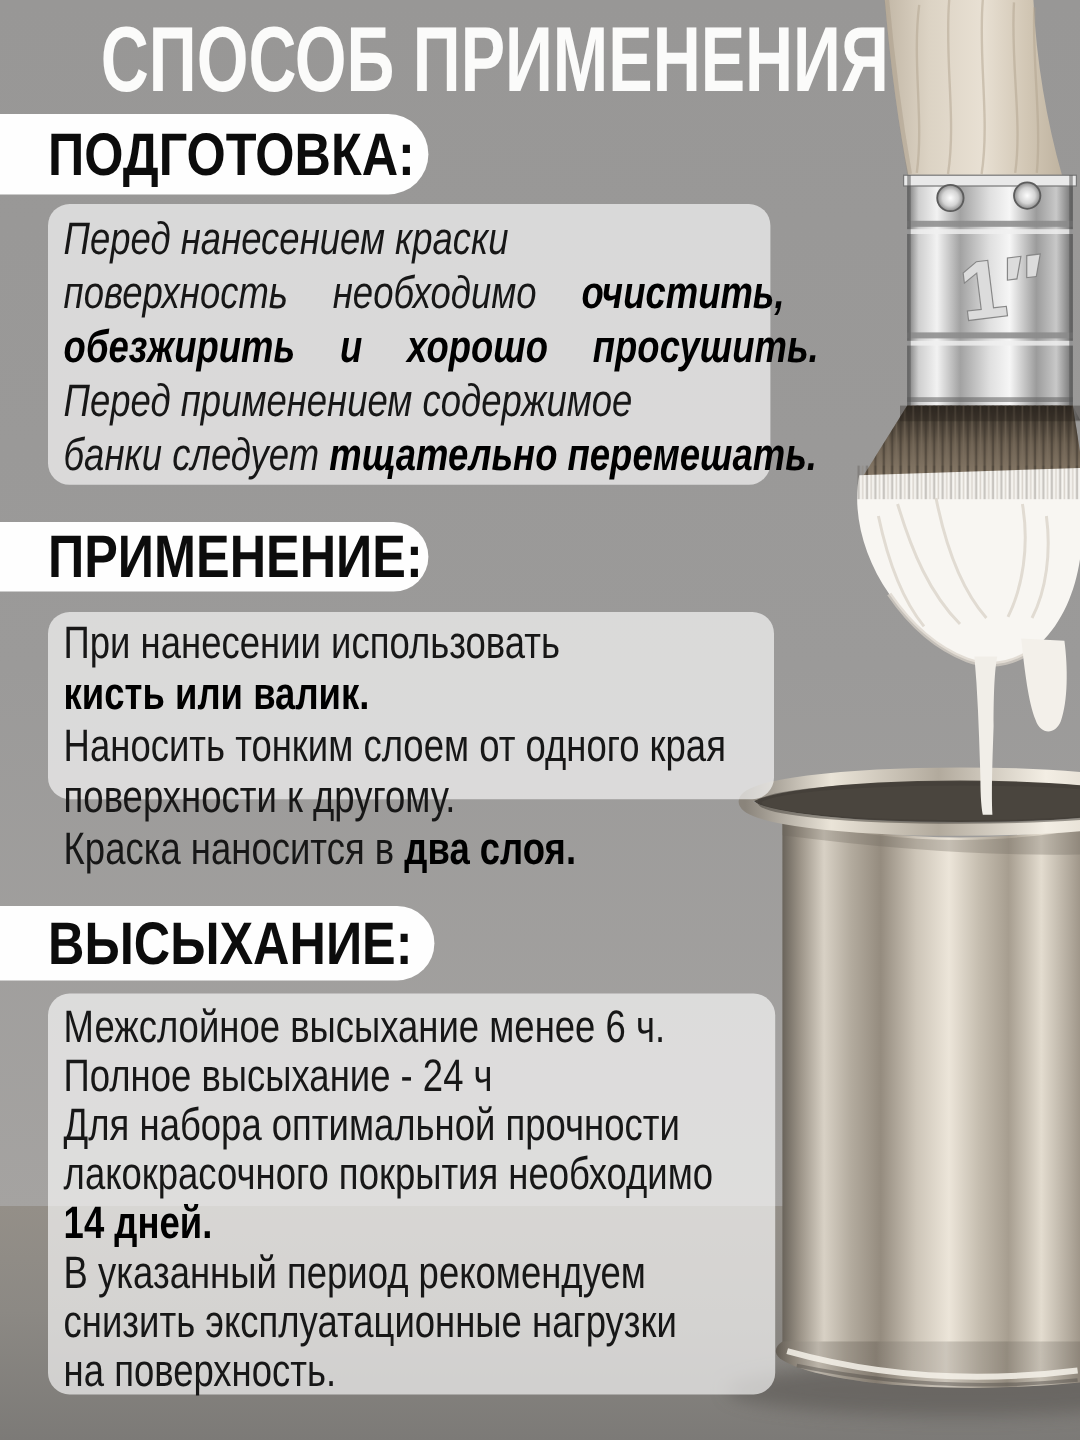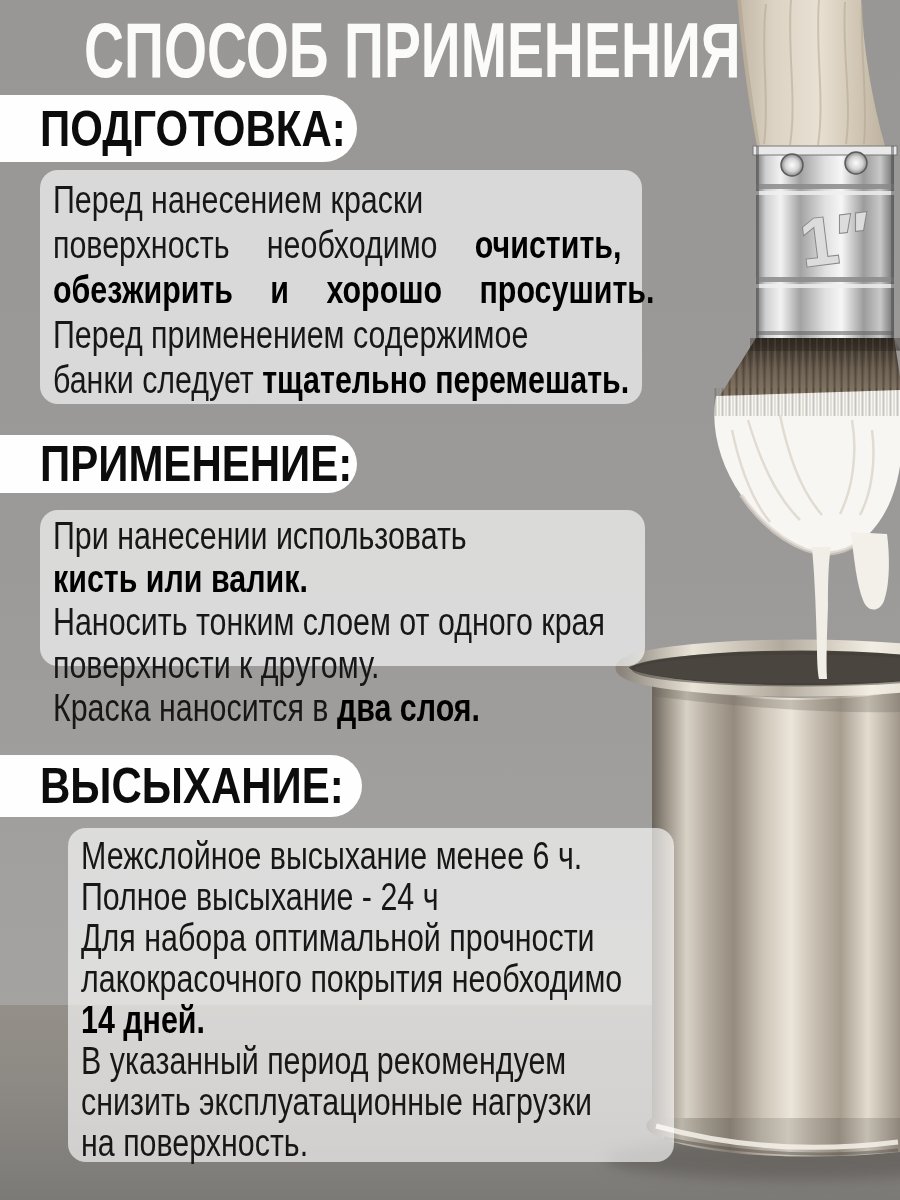--- a/index.html
+++ b/index.html
@@ -15,23 +15,23 @@
          white-space:nowrap;transform:scaleX(.72);transform-origin:0 0;}
   .pill{position:absolute;left:-40px;background:#fefefe;border-radius:36px;
         display:flex;align-items:center;padding-left:80px;box-sizing:border-box;z-index:2;}
   .pill span{font-size:50px;font-weight:bold;color:#0c0c0c;white-space:nowrap;
         transform:scaleX(.84);transform-origin:0 50%;}
   .pill-1{top:95px;width:397px;height:67px;}
   .pill-2{top:435px;width:397px;height:58px;}
   .pill-3{top:755px;width:402px;height:62px;}
   .panel{position:absolute;left:40px;background:rgba(255,255,255,.63);
          border-radius:18px;box-sizing:border-box;z-index:2;padding-left:13px;}
-  .panel-1{top:170px;width:602px;height:234px;padding-top:8px;}
+  .panel-1{top:170px;width:602px;height:234px;padding-top:8px;font-style:italic;}
   .panel-2{top:510px;width:605px;height:156px;padding-top:5px;}
-  .panel-3{top:828px;width:606px;height:334px;padding-top:8px;margin-left:28px;}
+  .panel-3{top:828px;width:606px;height:334px;padding-top:8px;}
   .tx{transform:scaleX(.8);transform-origin:0 0;width:126%;}
   .line{white-space:nowrap;color:#171717;font-size:38px;}
   .panel-1 .line{line-height:45px;}
   .panel-2 .line{line-height:43px;}
   .panel-3 .line{line-height:41px;}
   .b{font-weight:bold;color:#000;}
   .wsp{word-spacing:.95em;}
 </style>
 </head>
 <body>

